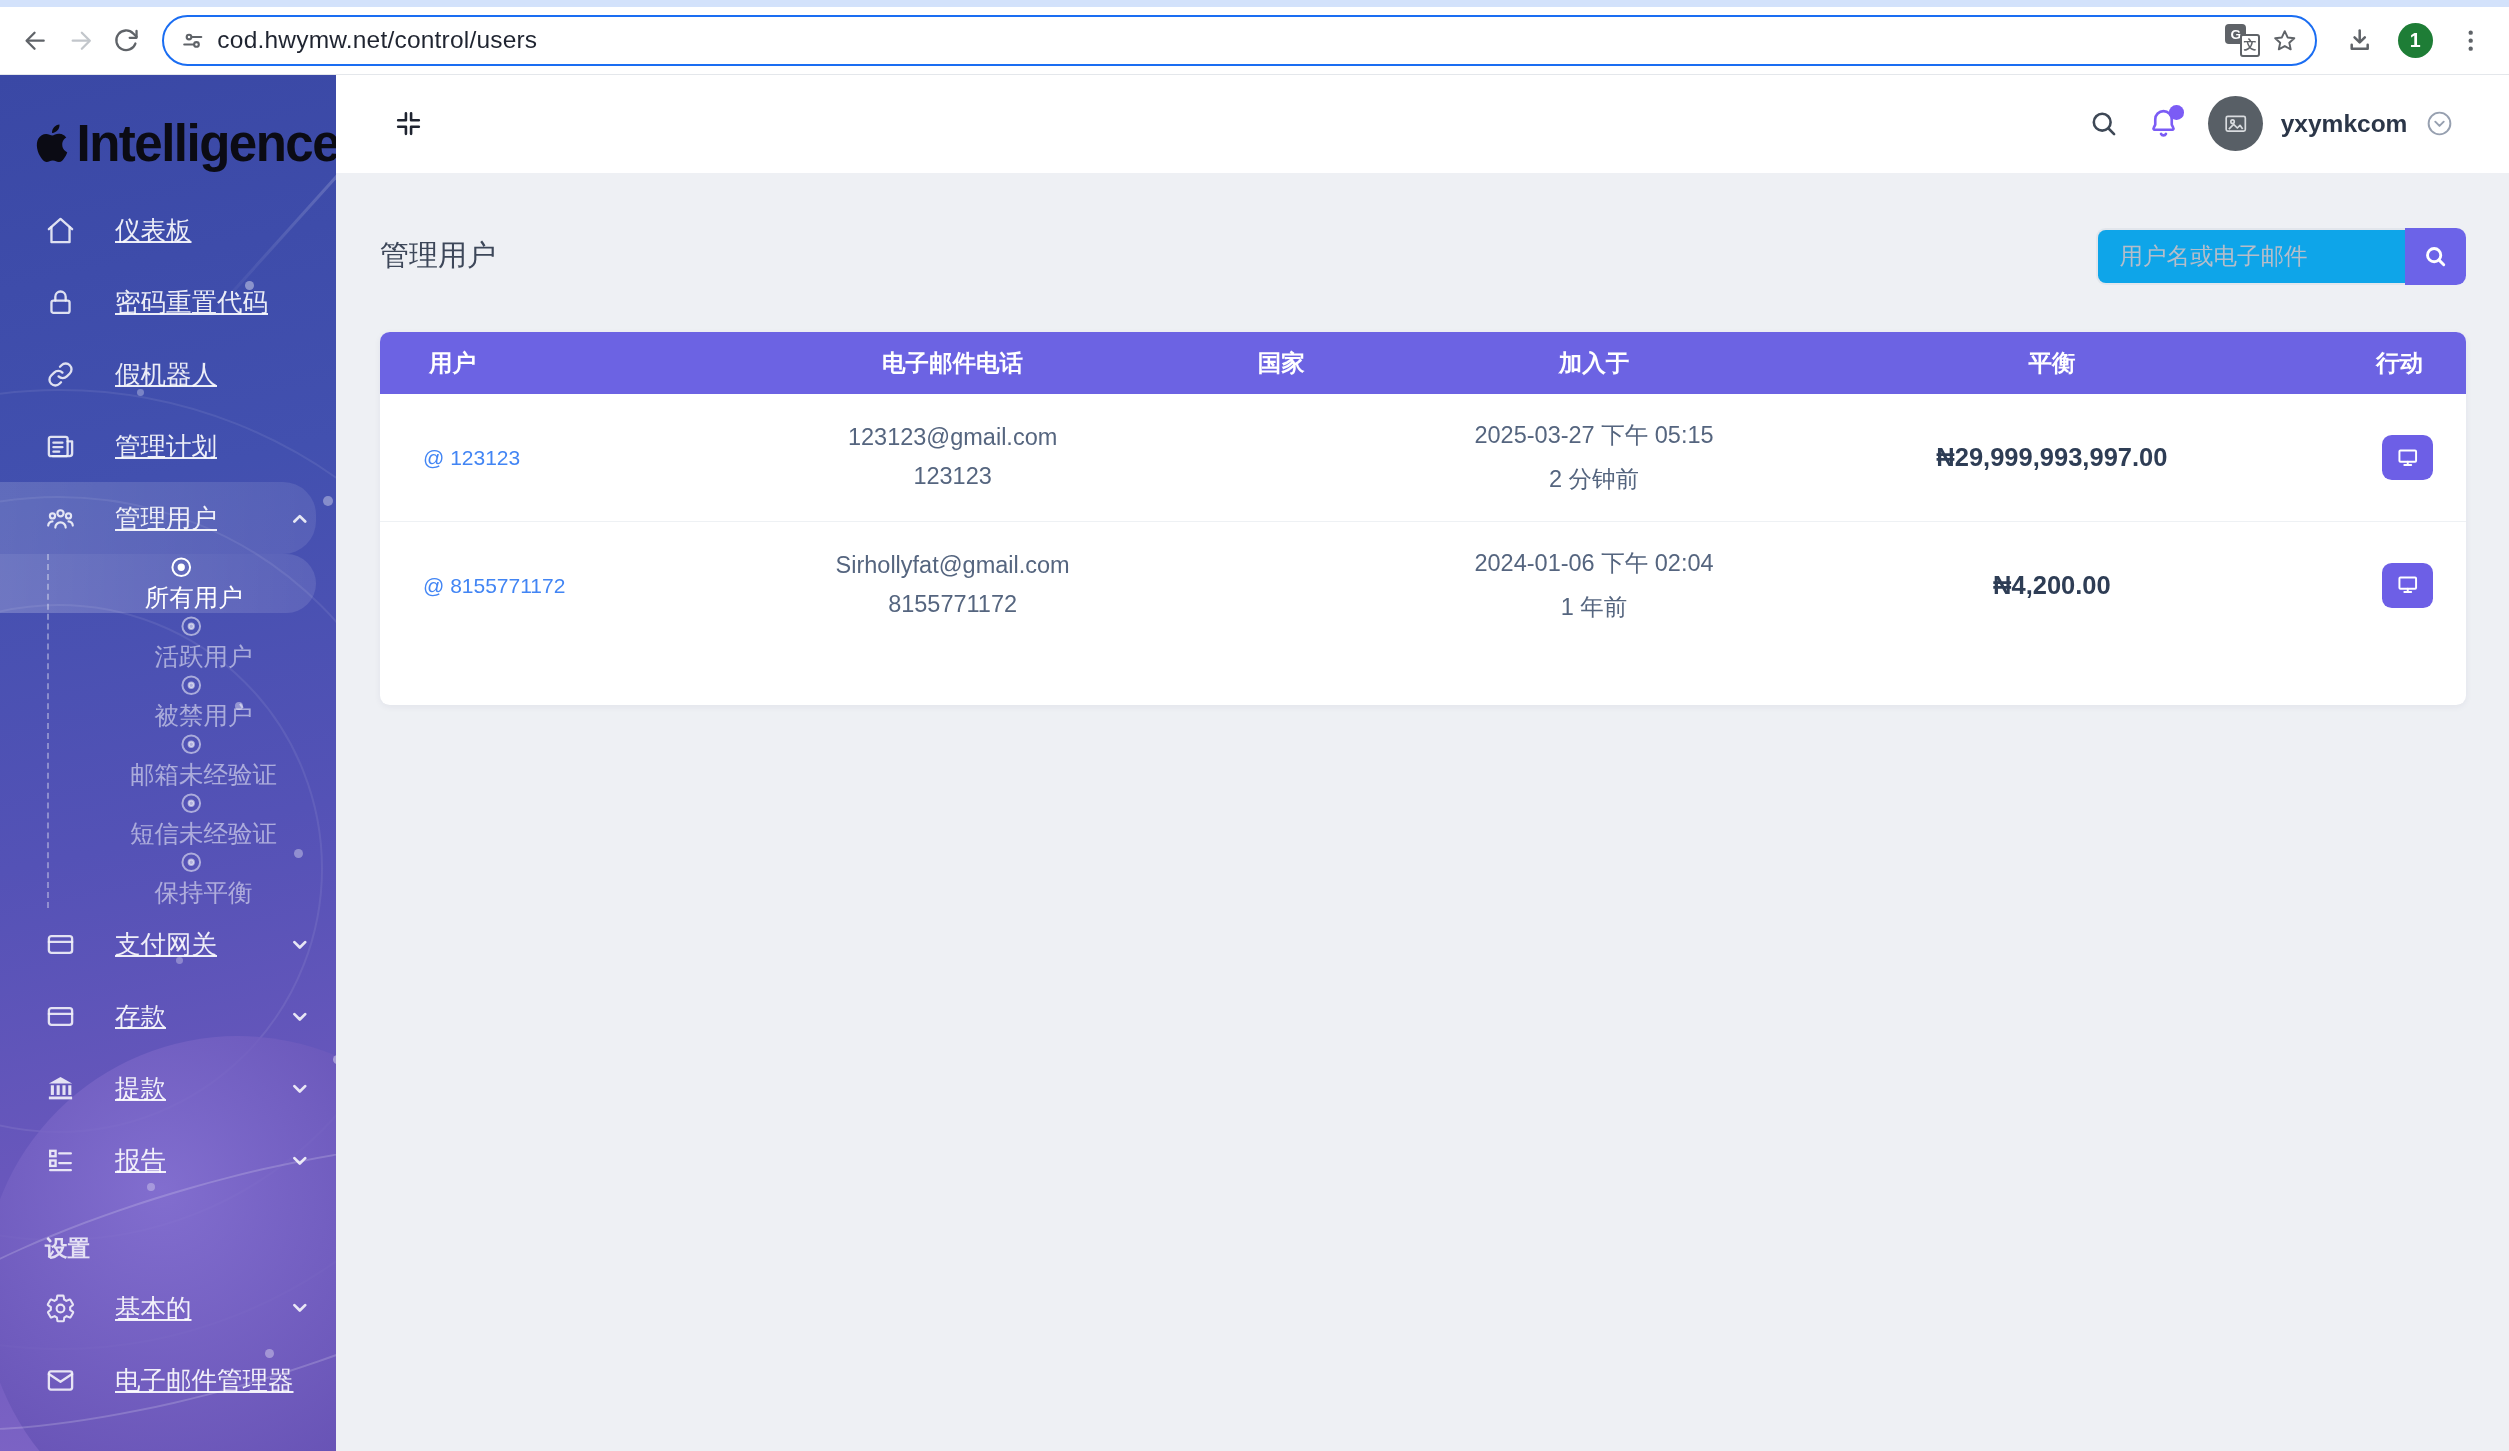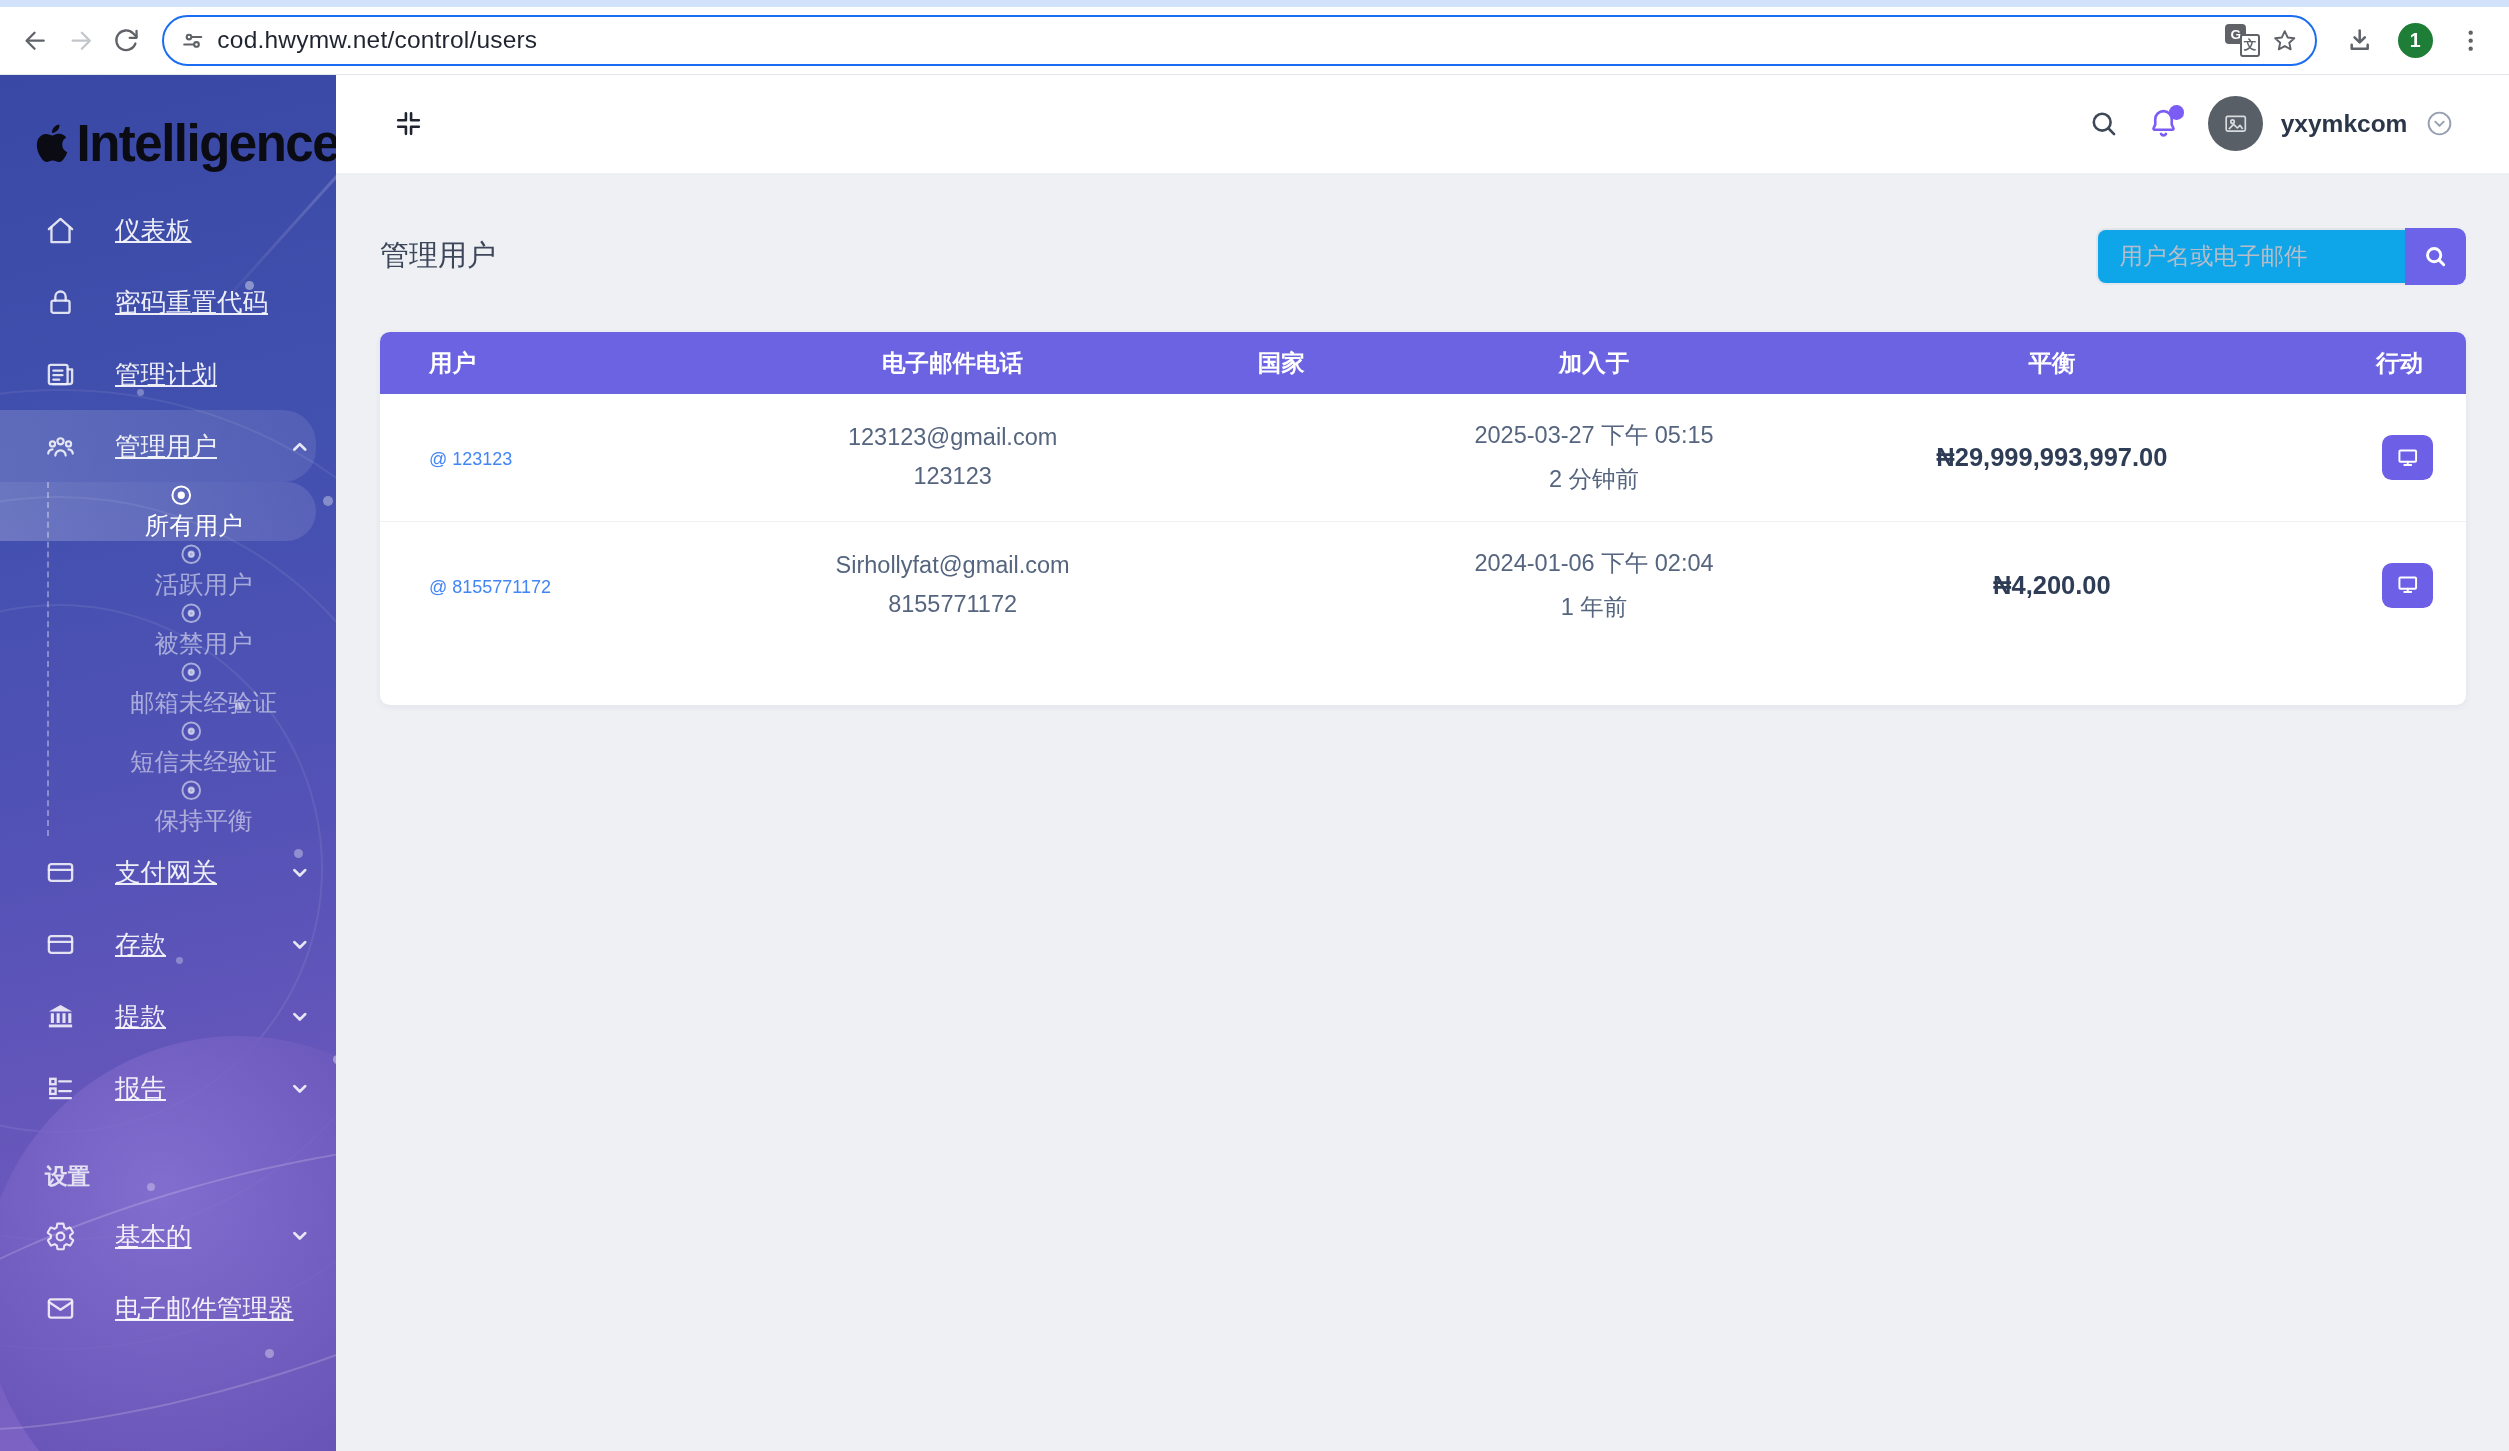--- a/index.html
+++ b/index.html
@@ -93,21 +93,21 @@
 
   .card { margin-top:47px; background:#fff; border-radius:9.8px; box-shadow:0 2px 7.8px rgba(30,40,80,.06); overflow:hidden; }
   table { width:100%; border-collapse:collapse; table-layout:fixed; }
   thead th { background:#6c63e3; color:#fff; font-size:23.5px; font-weight:700; height:62px; text-align:center; }
   th.c-user { text-align:left; padding-left:49px; }
   th.c-action { text-align:right; padding-right:43px; }
   tbody td { font-size:23.5px; color:#55657f; text-align:center; padding:25.5px 0; vertical-align:middle; }
   tbody tr + tr { border-top:1px solid #eef1f4; }
   td.c-user { text-align:left; padding-left:43px; }
   td.c-action { text-align:right; padding-right:33px; }
-  .user-link { color:#4285f4; font-size:18px; text-decoration:none; cursor:pointer;margin-left:6px; }
+  .user-link { color:#4285f4; font-size:21px; text-decoration:none; cursor:pointer; }
   .two-line div:first-child { margin-bottom:11.8px; }
   .balance { font-size:25.5px; font-weight:700; color:#2e3d55; }
   .action-btn { width:51px; height:45px; background:#6d5fe6; border:none; border-radius:9.8px; color:#fff; display:inline-flex; align-items:center; justify-content:center; cursor:pointer; }
   .action-btn svg { width:23.5px; height:23.5px; }
   .card-footer { height:57px; }
 </style>
 </head>
 <body>
 
 <div class="chrome-strip"></div>
@@ -212,20 +212,29 @@
         <span>仪表板</span>
       </div>
       <div class="nav-item">
         <span class="nav-ico">
             <svg viewBox="0 0 24 24" fill="none" stroke="currentColor" stroke-width="1.8" stroke-linecap="round" stroke-linejoin="round">
               <rect x="5" y="10.5" width="14" height="9.5" rx="1.5"></rect>
               <path d="M8 10.5V7.5a4 4 0 0 1 8 0v3"></path>
             </svg>
           </span>
         <span>密码重置代码</span>
+      </div>
+      <div class="nav-item">
+        <span class="nav-ico">
+            <svg viewBox="0 0 24 24" fill="none" stroke="currentColor" stroke-width="1.8" stroke-linecap="round" stroke-linejoin="round">
+              <path d="M10.5 13.5a4.5 4.5 0 0 0 6.4 0l2.3-2.3a4.5 4.5 0 0 0-6.4-6.4l-1.2 1.2"></path>
+              <path d="M13.5 10.5a4.5 4.5 0 0 0-6.4 0l-2.3 2.3a4.5 4.5 0 0 0 6.4 6.4l1.2-1.2"></path>
+            </svg>
+          </span>
+        <span>假机器人</span>
       </div>
       <div class="nav-item">
         <span class="nav-ico">
             <svg viewBox="0 0 24 24" fill="none" stroke="currentColor" stroke-width="1.8" stroke-linecap="round" stroke-linejoin="round">
               <rect x="3" y="4.5" width="14.5" height="15" rx="1.5"></rect>
               <path d="M17.5 8H21v9.5a2 2 0 0 1-2 2H6"></path>
               <path d="M6.5 9h7M6.5 12.5h7M6.5 16h4.5"></path>
             </svg>
           </span>
         <span>管理计划</span>

